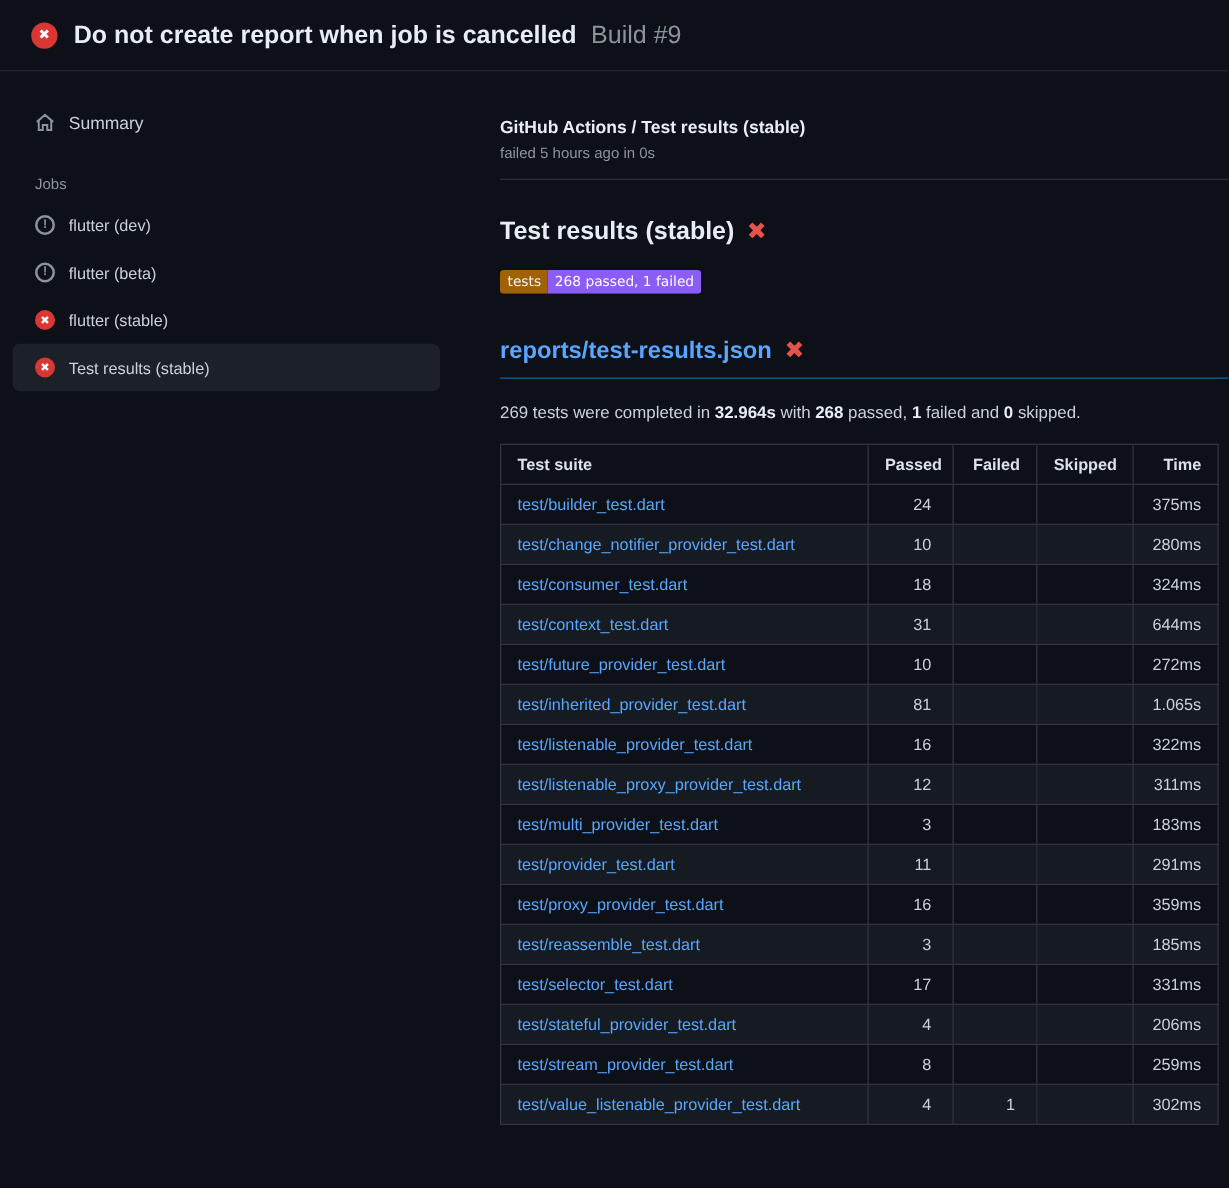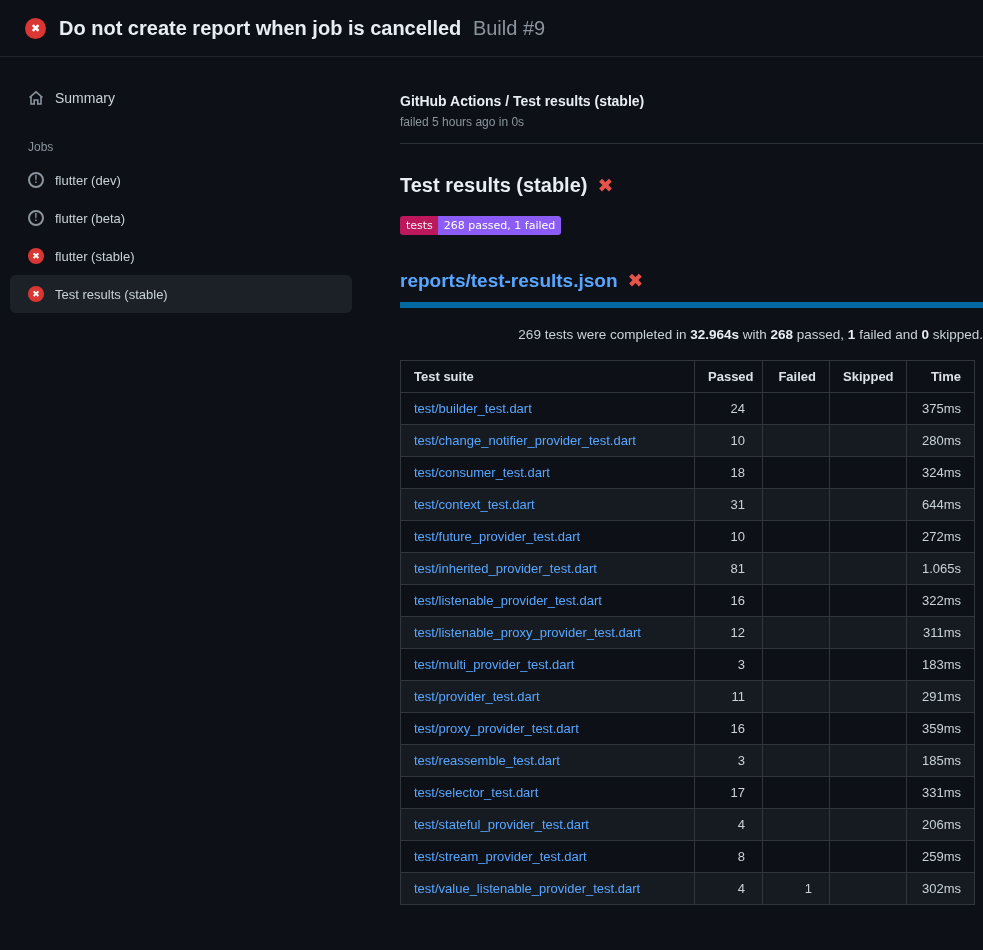--- a/index.html
+++ b/index.html
@@ -63,32 +63,32 @@
     margin-top:30px; font-size:20px; font-weight:700; color:#e6edf3;
     display:flex; align-items:center; gap:10px;
   }
   .heading-cross { color:#e5534b; font-weight:700; font-size:19px; }
 
   .badge {
     margin-top:19px; display:inline-flex; font-size:11px; line-height:1;
     border-radius:3px; overflow:hidden;
     font-family:"DejaVu Sans","Liberation Sans",sans-serif;
   }
-  .badge-label { background:#be185d; color:#f0f3f6; padding:4px 5px 4px 6px; }
+  .badge-label { background:#a16207; color:#f0f3f6; padding:4px 5px 4px 6px; }
   .badge-value { background:#8b5cf6; color:#fff; padding:4px 6px; }
 
   h3.report-heading {
     margin-top:34px; padding-bottom:10px;
-    border-bottom:6px solid #0369a1;
+    border-bottom:1px solid #0369a1;
     font-size:19px; font-weight:700; color:#58a6ff;
     display:flex; align-items:center; gap:10px;
     cursor:pointer;
   }
 
-  p.summary-line { margin-top:19px; font-size:13.5px; color:#c9d1d9;text-align:right; }
+  p.summary-line { margin-top:19px; font-size:13.5px; color:#c9d1d9; }
   p.summary-line b { color:#e6edf3; font-weight:700; }
 
   
   table.results {
     margin-top:18px; border-collapse:collapse;
     width:551px; font-size:13px; table-layout:fixed;
   }
   .results th, .results td { border:1px solid #30363d; padding:8px 13px; overflow:hidden; white-space:nowrap; }
   .results th { font-weight:700; color:#dbe2e9; text-align:left; }
   .results th.num-col, .results td.num-col { text-align:right; }

